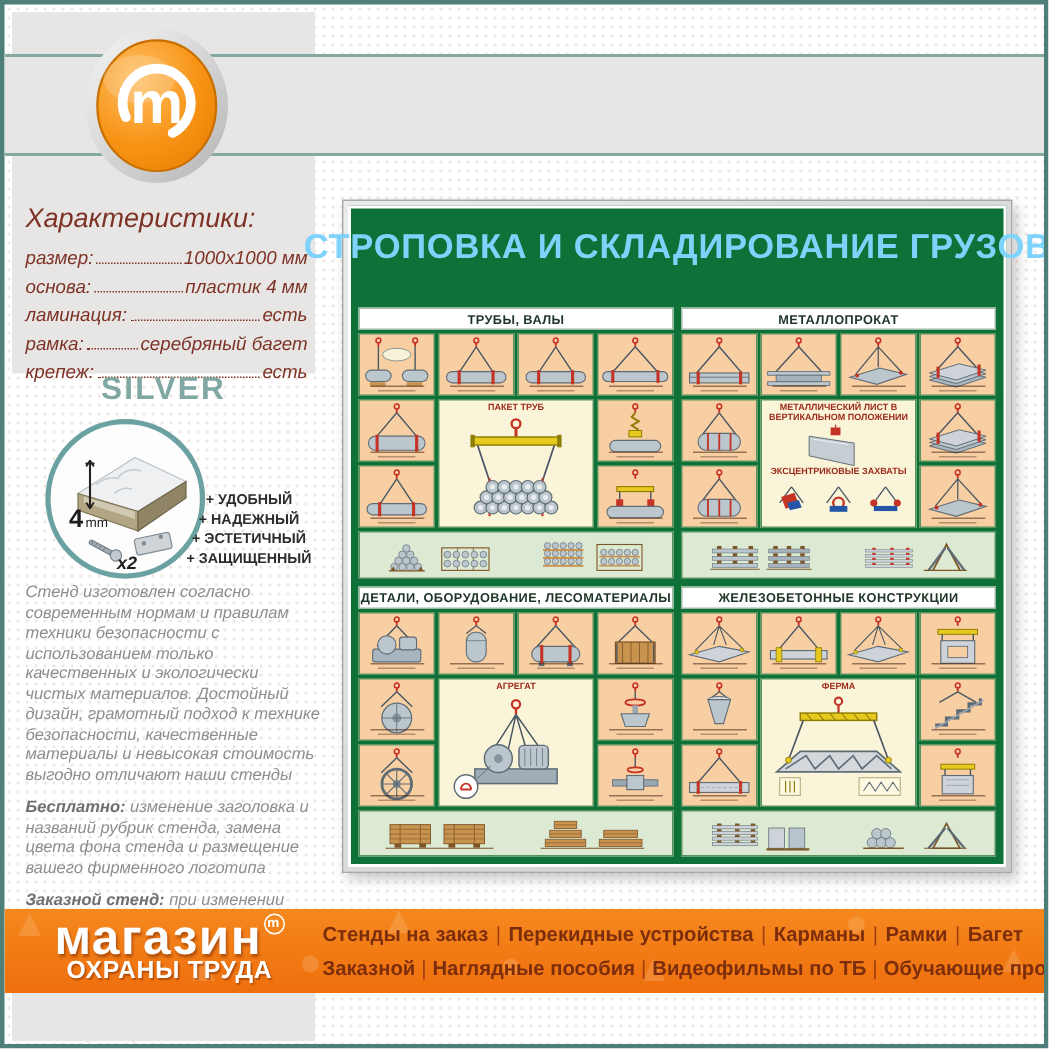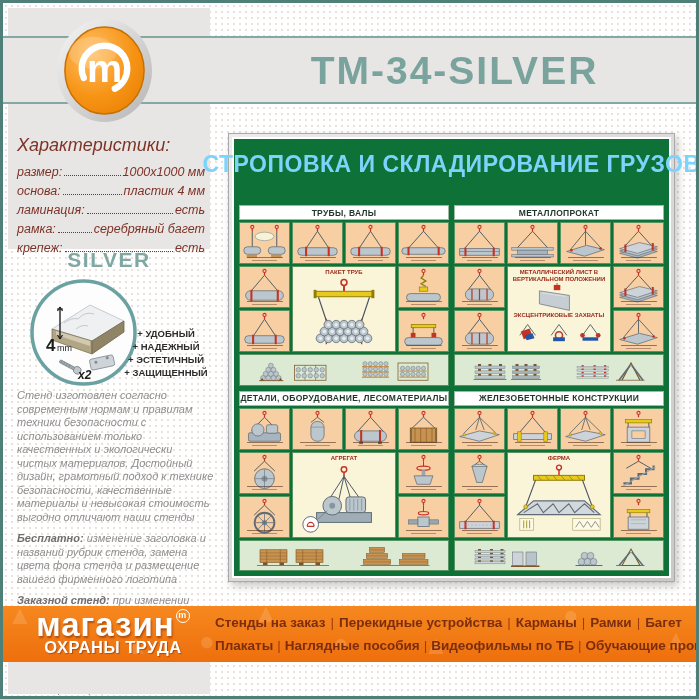--- a/index.html
+++ b/index.html
@@ -68,21 +68,20 @@
   .menu-item{cursor:pointer;}
   .bottom-strip{position:absolute;left:5px;top:659px;width:202px;height:32px;background:#e7e6e4;}
 </style>
 </head>
 <body>
 
 <div class="page">
 
   <div class="sidebar-col"></div>
   <div class="band"></div>
-  <div class="product-title">ТМ-34-SILVER</div>
 
   <div class="logo">
     <svg viewBox="0 0 100 108">
       <defs>
         <linearGradient id="ring" x1="0" y1="0" x2="1" y2="1">
           <stop offset="0" stop-color="#f6f6f6"></stop>
             <stop offset="1" stop-color="#b5b5b5"></stop>
         </linearGradient>
         <radialGradient id="org" cx="0.35" cy="0.3" r="0.9">
           <stop offset="0" stop-color="#ffc066"></stop>
@@ -894,21 +893,21 @@
           <span class="sep">|</span>
           <span class="menu-item">Перекидные устройства</span>
           <span class="sep">|</span>
           <span class="menu-item">Карманы</span>
           <span class="sep">|</span>
           <span class="menu-item">Рамки</span>
           <span class="sep">|</span>
           <span class="menu-item">Багет</span>
         </div>
       <div class="menu-row" id="menu-row2">
-          <span class="menu-item">Плакаты</span>
+          <span class="menu-item">Заказной</span>
           <span class="sep">|</span>
           <span class="menu-item">Наглядные пособия</span>
           <span class="sep">|</span>
           <span class="menu-item">Видеофильмы по ТБ</span>
           <span class="sep">|</span>
           <span class="menu-item">Обучающие программы</span>
         </div>
     </div>
   </div>
 

